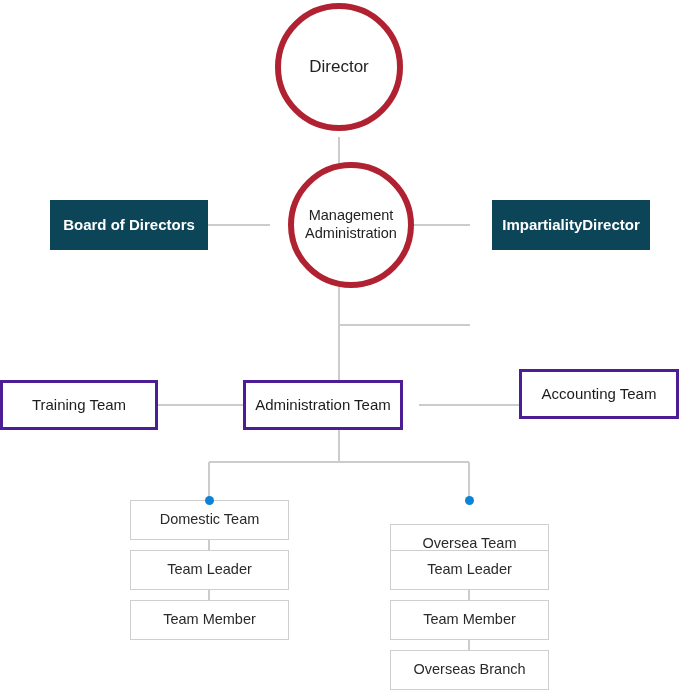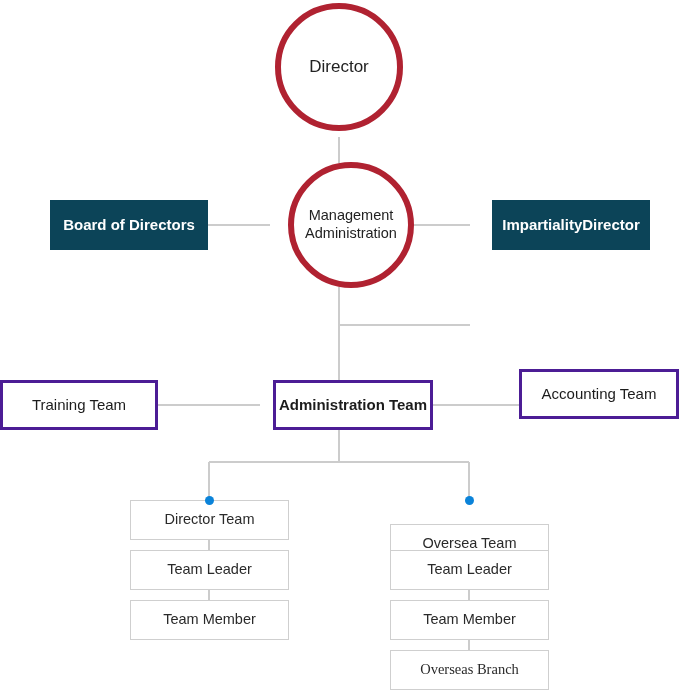--- a/index.html
+++ b/index.html
@@ -134,30 +134,30 @@
   <div class="node navy-fill" style="left:460px; top:200px; width:158px; height:50px; flex-direction:row;margin-left:32px;">
     <span>Impartiality</span>
     <span>Director</span>
   </div>
 
 
   <div class="node navy-outline" style="left:0px; top:380px; width:158px; height:50px;">
     <span>Training Team</span>
   </div>
 
-  <div class="node navy-outline" style="left:273px; top:380px; width:160px; height:50px;font-weight:bold;">
+  <div class="node navy-outline" style="left:243px; top:380px; width:160px; height:50px;">
     <span>Administration Team</span>
   </div>
 
   <div class="node navy-outline" style="left:519px; top:369px; width:160px; height:50px;">
     <span>Accounting Team</span>
   </div>
 
   <div class="node gray-outline" style="left:130px; top:500px; width:159px; height:40px;">
-    <span>Director Team</span>
+    <span>Domestic Team</span>
   </div>
   <div class="dot" style="left:205px; top:496px;"></div>
 
   <div class="node gray-outline" style="left:390px; top:524px; width:159px; height:40px;">
     <span>Oversea Team</span>
   </div>
   <div class="dot" style="left:465px; top:496px;"></div>
 
   <div class="node gray-outline" style="left:130px; top:550px; width:159px; height:40px;">
     <span>Team Leader</span>
@@ -168,17 +168,17 @@
   </div>
 
   <div class="node gray-outline" style="left:130px; top:600px; width:159px; height:40px;">
     <span>Team Member</span>
   </div>
 
   <div class="node gray-outline" style="left:390px; top:600px; width:159px; height:40px;">
     <span>Team Member</span>
   </div>
 
-  <div class="node gray-outline" style="left:390px; top:650px; width:159px; height:40px;font-family:Liberation Serif, serif;">
+  <div class="node gray-outline" style="left:390px; top:650px; width:159px; height:40px;">
     <span>Overseas Branch</span>
   </div>
 
 </div>
 
 </body></html>

